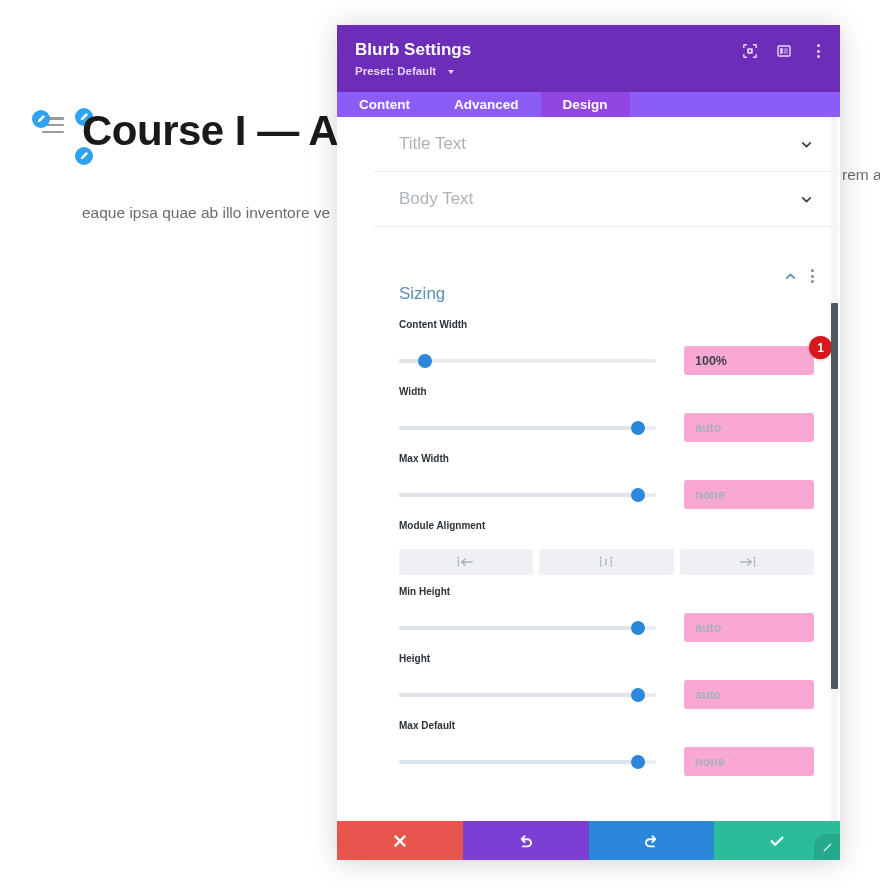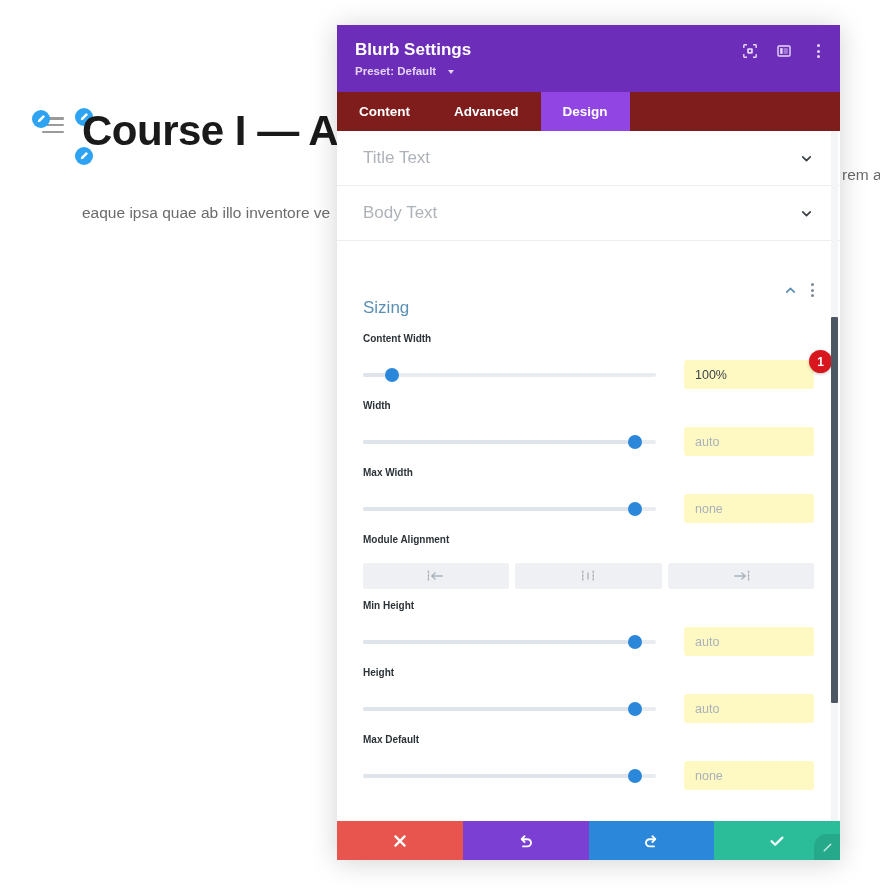--- a/index.html
+++ b/index.html
@@ -69,32 +69,32 @@
     display: flex; align-items: center; gap: 14px;
   }
   .hi-btn {
     width: 20px; height: 20px; display: flex; align-items: center; justify-content: center;
     cursor: pointer; color: #e7d9f7;
   }
   .hi-btn svg { display: block; }
   .kebab { display: flex; flex-direction: column; gap: 2.5px; align-items: center; }
   .kebab i { width: 3px; height: 3px; border-radius: 50%; background: #e7d9f7; display: block; }
 
-  .tabs { display: flex; background: #7f1d1d; height: 39px; flex: 0 0 auto; }
+  .tabs { display: flex; background: #8b5cf6; height: 25px; flex: 0 0 auto; }
   .tab {
     display: flex; align-items: center; justify-content: center;
     padding: 0 22px; color: #ffffff; font-size: 13.5px; font-weight: 700;
     cursor: pointer; height: 100%;
   }
   .tab.active { background: #9146e4; }
 
   .modal-body {
     flex: 1 1 auto; position: relative; overflow: hidden; background: #ffffff;
   }
-  .scroll-area { position: absolute; inset: 0; overflow: hidden; }
+  .scroll-area { position: absolute; inset: 0; overflow: hidden; padding-left: 36px; }
 
   .accordion-row {
     padding: 17px 26px; border-bottom: 1px solid #eceef1;
     display: flex; align-items: center; justify-content: space-between;
     cursor: pointer; background: #fff;
   }
   .accordion-label { font-size: 17px; color: #aeb3b9; font-weight: 400; }
   .chev { color: #3b4147; display: flex; }
   .chev svg { display: block; }
 
@@ -120,23 +120,24 @@
   }
   .slider-fill {
     position: absolute; top: 8px; left: 0; height: 4px;
     background: #dfe4ea; border-radius: 2px;
   }
   .slider-knob {
     position: absolute; top: 3px; width: 14px; height: 14px; border-radius: 50%;
     background: #2b87da; transform: translateX(-7px); cursor: pointer;
   }
   .num-input {
-    width: 130px; height: 29px; background: #fef9c3; border: none; border-radius: 3px;
+    width: 130px; height: 29px; background: #f9a8d4; border: none; border-radius: 3px;
     font-size: 12.5px; color: #3c434a; padding: 0 11px;
     font-family: "Liberation Sans", sans-serif;
+    font-weight: bold;
   }
   .num-input::placeholder { color: #a9b1b9; }
 
   .badge-1 {
     position: absolute; right: -18px; top: -10px;
     width: 23px; height: 23px; border-radius: 50%;
     background: #d8161d; color: #fff; font-size: 12px; font-weight: 700;
     display: flex; align-items: center; justify-content: center;
     box-shadow: 0 1px 3px rgba(0,0,0,0.25);
   }

